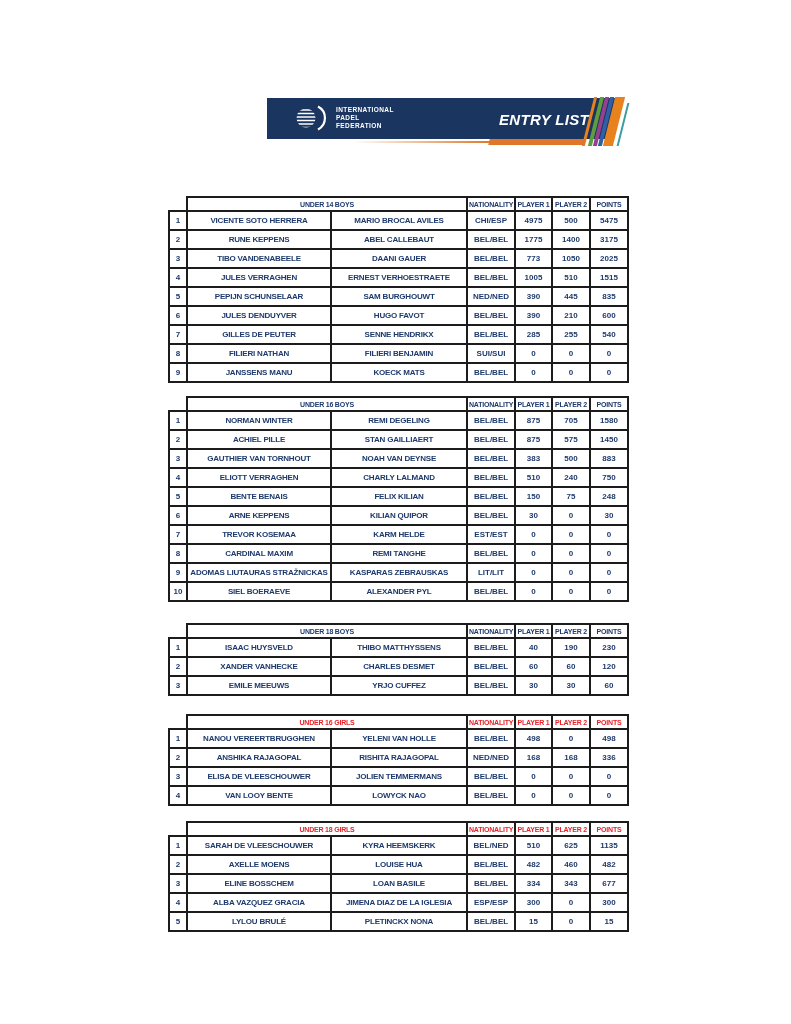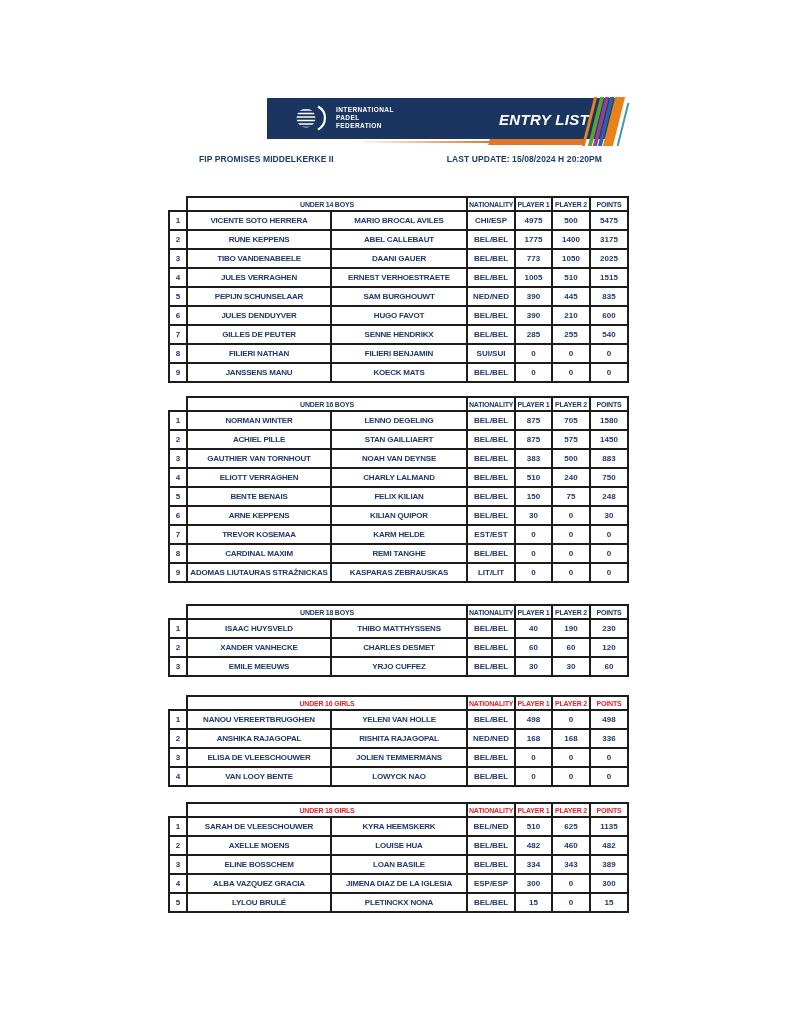--- a/index.html
+++ b/index.html
@@ -94,24 +94,20 @@
       <div class="stripe s0" style="background: rgb(232, 130, 30);"></div>
       <div class="stripe s1" style="background: rgb(95, 158, 62);"></div>
       <div class="stripe s2" style="background: rgb(148, 65, 143);"></div>
       <div class="stripe s3" style="background: rgb(47, 95, 165);"></div>
       <div class="stripe s4" style="background: rgb(232, 130, 30);"></div>
       <div class="stripe s5" style="background: rgb(58, 155, 160);"></div>
     </div>
   <div id="underline-thin"></div>
   <div id="underline-block"></div>
 
-  <div id="meta">
-    <span>FIP PROMISES MIDDELKERKE II</span>
-    <span>LAST UPDATE: 15/08/2024 H 20:20PM</span>
-  </div>
 
   <div id="tables">
   <div class="tblwrap">
     <table class="tbl">
       <colgroup>
         <col style="width:18px">
             <col style="width:144px">
             <col style="width:136px">
         <col style="width:48px">
             <col style="width:37px">
@@ -228,21 +224,21 @@
           <td class="ghost"></td>
           <td class="title" colspan="2">UNDER 16 BOYS</td>
           <td class="hdr">NATIONALITY</td>
           <td class="hdr">PLAYER 1</td>
           <td class="hdr">PLAYER 2</td>
           <td class="hdr">POINTS</td>
         </tr>
       <tr>
               <td class="num">1</td>
               <td class="name">NORMAN WINTER</td>
-              <td class="name">LENNO DEGELING</td>
+              <td class="name">REMI DEGELING</td>
               <td class="nat">BEL/BEL</td>
               <td class="val">875</td>
               <td class="val">705</td>
               <td class="val">1580</td>
             </tr>
             <tr>
               <td class="num">2</td>
               <td class="name">ACHIEL PILLE</td>
               <td class="name">STAN GAILLIAERT</td>
               <td class="nat">BEL/BEL</td>
@@ -302,20 +298,29 @@
               <td class="nat">BEL/BEL</td>
               <td class="val">0</td>
               <td class="val">0</td>
               <td class="val">0</td>
             </tr>
             <tr>
               <td class="num">9</td>
               <td class="name">ADOMAS LIUTAURAS STRAŽNICKAS</td>
               <td class="name">KASPARAS ZEBRAUSKAS</td>
               <td class="nat">LIT/LIT</td>
+              <td class="val">0</td>
+              <td class="val">0</td>
+              <td class="val">0</td>
+            </tr>
+            <tr>
+              <td class="num">10</td>
+              <td class="name">SIEL BOERAEVE</td>
+              <td class="name">ALEXANDER PYL</td>
+              <td class="nat">BEL/BEL</td>
               <td class="val">0</td>
               <td class="val">0</td>
               <td class="val">0</td>
             </tr>
           </tbody>
     </table>
   </div>
 
   <div class="tblwrap">
     <table class="tbl">
@@ -466,21 +471,21 @@
               <td class="val">460</td>
               <td class="val">482</td>
             </tr>
             <tr>
               <td class="num">3</td>
               <td class="name">ELINE BOSSCHEM</td>
               <td class="name">LOAN BASILE</td>
               <td class="nat">BEL/BEL</td>
               <td class="val">334</td>
               <td class="val">343</td>
-              <td class="val">389</td>
+              <td class="val">677</td>
             </tr>
             <tr>
               <td class="num">4</td>
               <td class="name">ALBA VAZQUEZ GRACIA</td>
               <td class="name">JIMENA DIAZ DE LA IGLESIA</td>
               <td class="nat">ESP/ESP</td>
               <td class="val">300</td>
               <td class="val">0</td>
               <td class="val">300</td>
             </tr>

